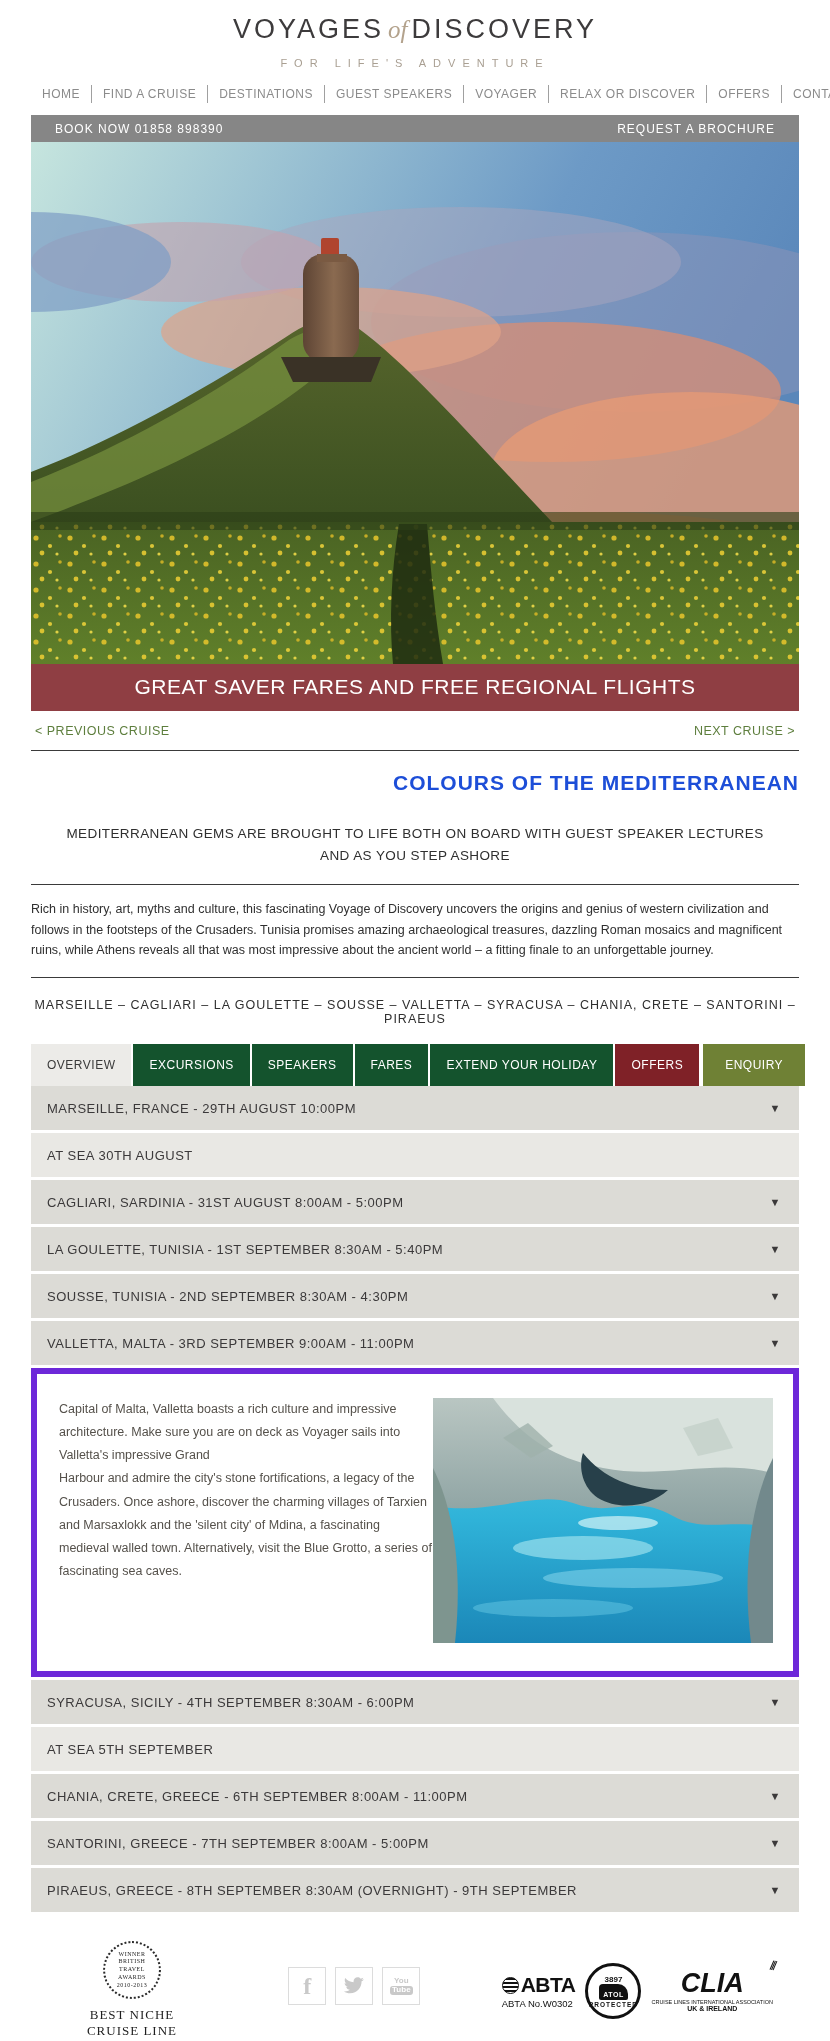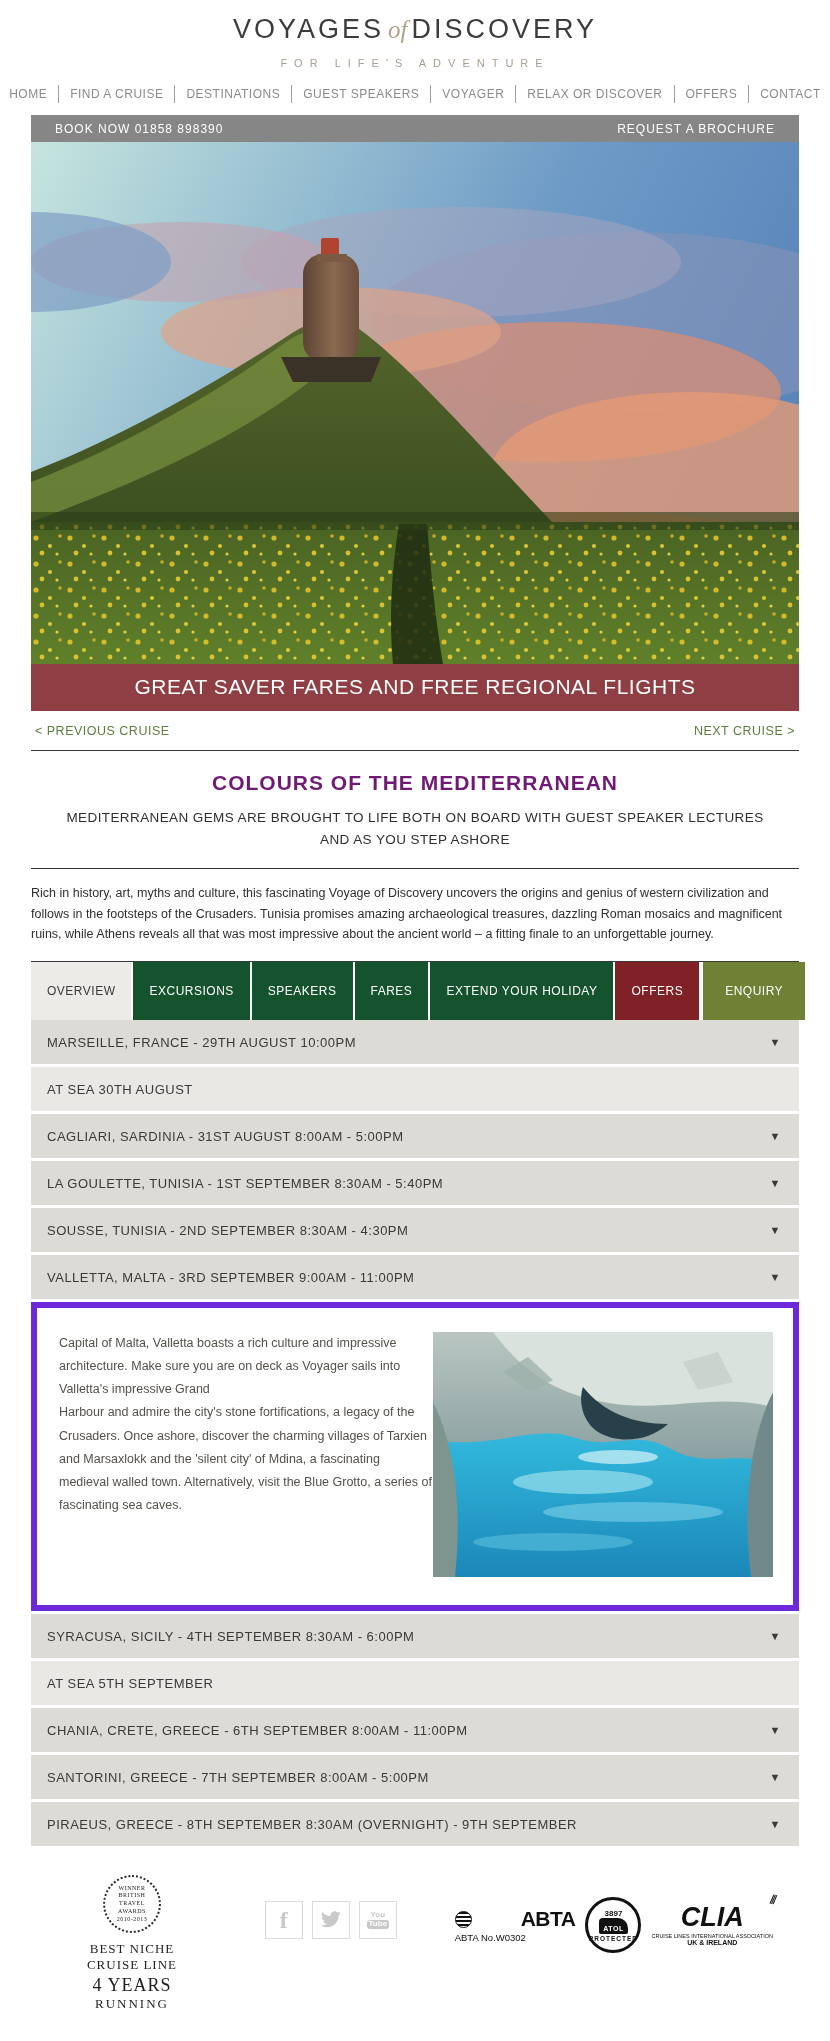--- a/index.html
+++ b/index.html
@@ -4,44 +4,44 @@
 <style>
   * { margin:0; padding:0; box-sizing:border-box; }
   body { background:#fff; font-family:"Liberation Sans", sans-serif; color:#3b393a; }
   .page { width:768px; margin:0 auto; }
 
   
   .hdr { text-align:center; padding-top:14px; }
   .logo { font-size:27px; letter-spacing:3px; color:#3d3b3c; font-weight:400; }
   .logo .of { font-family:"Liberation Serif", serif; font-style:italic; color:#b3a28c; font-size:25px; letter-spacing:0; padding:0 4px; }
   .tagline { font-size:11px; letter-spacing:7px; color:#a99f92; margin-top:12px; }
-  .mainnav { display:flex; justify-content:center; margin-top:16px; padding-bottom:12px; }
+  .mainnav { display:flex; margin-top:16px; padding-bottom:12px; }
   .mainnav a { font-size:12px; color:#8b8b8b; text-decoration:none; letter-spacing:.5px; padding:2px 11px; border-left:1px solid #a0a0a0; white-space:nowrap; }
   .mainnav a:first-child { border-left:none; }
 
   
   .topbar { background:#868686; color:#fff; height:27px; display:flex; justify-content:space-between; align-items:center; padding:0 24px; font-size:12px; letter-spacing:1px; }
 
   
   .hero { position:relative; height:522px; overflow:hidden; }
   .hero svg { display:block; }
   .banner { background:#8f3e43; color:#fff; text-align:center; font-size:21px; letter-spacing:.5px; padding:11px 0 12px; }
 
   .cruisenav { display:flex; justify-content:space-between; padding:13px 4px 12px; font-size:12.5px; }
   .cruisenav a { color:#5d7e3d; text-decoration:none; letter-spacing:.5px; }
 
   .rule { border:none; border-top:1px solid #3a3a3a; }
 
-  .title { text-align:center; font-size:21px; letter-spacing:1px; color:#701a75; margin:20px 0 12px; }
+  .title { text-align:right; font-size:21px; letter-spacing:1px; color:#1d4ed8; margin:20px 0 28px; }
   .subtitle { text-align:center; font-size:13.5px; letter-spacing:.4px; color:#2f2f2f; max-width:700px; margin:0 auto 18px; line-height:1.6; }
   .desc { font-size:12.5px; line-height:1.65; color:#2f2f2f; margin:14px 0 16px; }
   .route { text-align:center; font-size:12.5px; letter-spacing:1px; color:#2f2f2f; margin:20px 0 18px; }
 
   
-  .tabs { display:flex; gap:2px; height:58px; }
+  .tabs { display:flex; gap:2px; height:42px; }
   .tab { background:#14532d; color:#fff; font-size:12px; letter-spacing:.5px; display:flex; align-items:center; padding:0 16px; cursor:pointer; white-space:nowrap; }
   .tab.active { background:#ecebe8; color:#3a3a3a; }
   .tab.maroon { background:#7f2127; }
   .tab.green { background:#6f8135; padding:0 22px; }
   .tab-fill { flex:1; background:#3b393a; }
 
   .hint { font-size:12.5px; color:#3a3a3a; margin:12px 0 9px; }
 
   
   .row { height:44px; margin-bottom:3px; display:flex; justify-content:space-between; align-items:center; padding:0 18px 0 16px; font-size:13px; letter-spacing:.5px; cursor:pointer; }
@@ -68,21 +68,21 @@
   .socials { flex:1; display:flex; justify-content:center; gap:9px; margin-top:26px; }
   .soc { width:38px; height:38px; border:1px solid #dcdcdc; display:flex; align-items:center; justify-content:center; color:#c9c9c9; cursor:pointer; }
   .soc .fb { font-family:"Liberation Serif", serif; font-weight:bold; font-size:24px; }
   .soc .yt { font-size:8px; line-height:1.1; text-align:center; font-weight:bold; }
   .soc .yt .tube { background:#c9c9c9; color:#fff; border-radius:3px; padding:0 2px; }
 
   .certs { display:flex; align-items:center; gap:10px; margin-top:22px; }
   .abta { text-align:left; }
   .abta-top { display:flex; align-items:center; gap:2px; }
   .globe { width:17px; height:17px; border-radius:50%; background:repeating-linear-gradient(#111 0 2px, #fff 2px 4px); border:1px solid #111; }
-  .abta-word { font-weight:bold; font-size:21px; color:#111; letter-spacing:-.5px;margin-left:47px; }
+  .abta-word { font-weight:bold; font-size:21px; color:#111; letter-spacing:-.5px; }
   .abta-no { font-size:9.5px; color:#111; margin-top:1px; }
   .atol { width:56px; height:56px; border-radius:50%; border:3px solid #111; display:flex; flex-direction:column; align-items:center; justify-content:center; color:#111; }
   .atol .num { font-size:8px; font-weight:bold; }
   .atol .blob { background:#111; color:#fff; font-size:7px; font-weight:bold; padding:7px 4px 2px; border-radius:4px 10px 2px 2px; letter-spacing:.5px; }
   .atol .prot { font-size:6.5px; font-weight:bold; letter-spacing:1px; margin-top:1px; }
   .clia { text-align:center; color:#111; position:relative; }
   .clia .word { font-weight:bold; font-style:italic; font-size:27px; letter-spacing:0; line-height:1; }
   .clia .fun { position:absolute; top:-12px; right:-2px; font-size:13px; color:#111; transform:rotate(8deg); letter-spacing:-2px; }
   .clia .sub { font-size:5.5px; margin-top:2px; }
   .clia .sub2 { font-size:7px; font-weight:bold; }
@@ -176,20 +176,21 @@
 
   <h1 class="title">COLOURS OF THE MEDITERRANEAN</h1>
   <div class="subtitle">MEDITERRANEAN GEMS ARE BROUGHT TO LIFE BOTH ON BOARD WITH GUEST SPEAKER LECTURES AND AS YOU STEP ASHORE</div>
 
   <hr class="rule">
 
   <p class="desc">Rich in history, art, myths and culture, this fascinating Voyage of Discovery uncovers the origins and genius of western civilization and follows in the footsteps of the Crusaders. Tunisia promises amazing archaeological treasures, dazzling Roman mosaics and magnificent ruins, while Athens reveals all that was most impressive about the ancient world – a fitting finale to an unforgettable journey.</p>
 
   <hr class="rule">
 
+  <div class="route">MARSEILLE  –  CAGLIARI  –  LA GOULETTE  –  SOUSSE  –  VALLETTA  –  SYRACUSA  –  CHANIA, CRETE  –  SANTORINI  –  PIRAEUS</div>
 
   <div class="tabs">
     <div class="tab active">OVERVIEW</div>
     <div class="tab">EXCURSIONS</div>
     <div class="tab">SPEAKERS</div>
     <div class="tab">FARES</div>
     <div class="tab">EXTEND YOUR HOLIDAY</div>
     <div class="tab maroon">OFFERS</div>
     <div class="tab-fill"></div>
     <div class="tab green">ENQUIRY</div>

